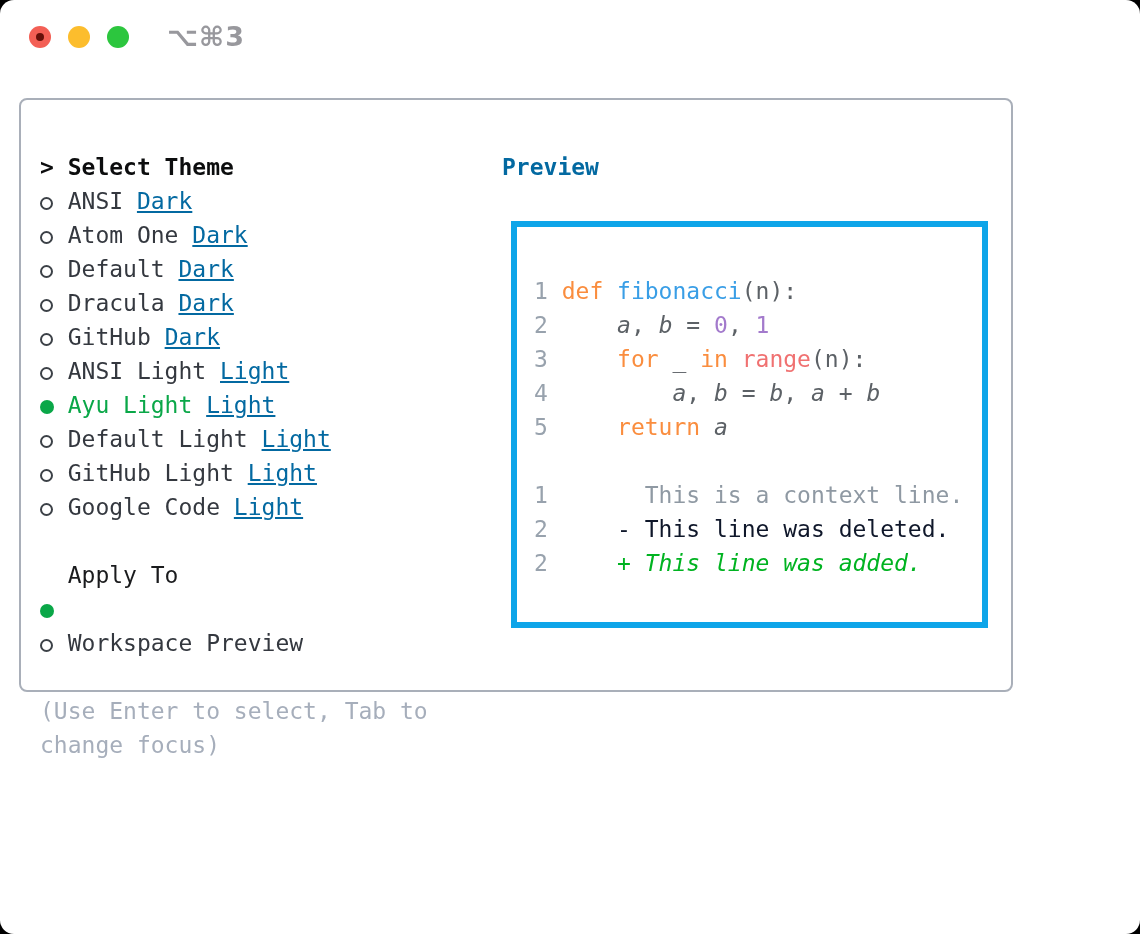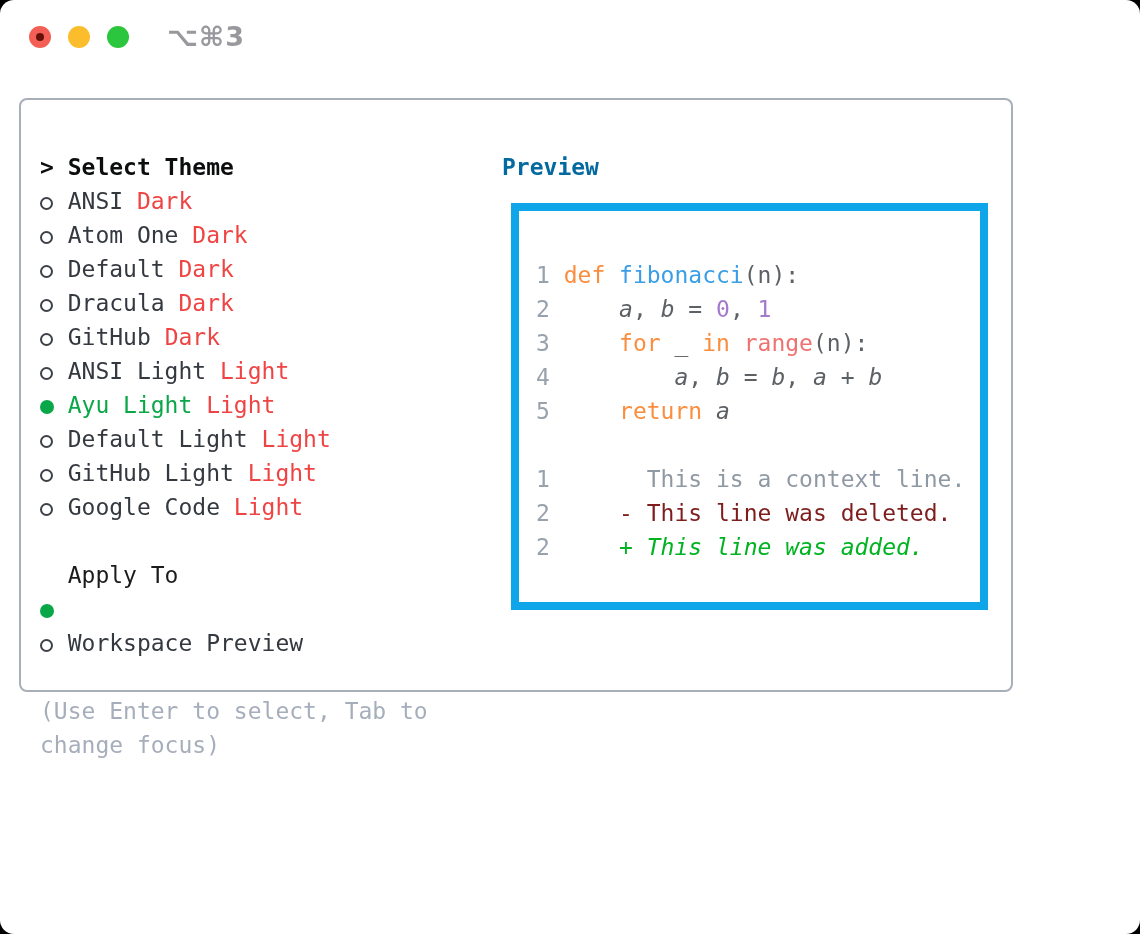--- a/index.html
+++ b/index.html
@@ -30,43 +30,43 @@
   .cell2{display:inline-block;width:2ch;}
   .prompt{font-weight:bold;color:#0c0d0e;}
   .title{font-weight:bold;color:#0c0d0e;}
   .dot{
     display:inline-block;width:13px;height:13px;border-radius:50%;
     border:2px solid #3c4147;box-sizing:border-box;transform:translateY(1px);
   }
   .dot.filled{width:14px;height:14px;border:none;background:#0aa748;}
   .opt-name{color:#34383f;margin-top:16px;}
   .opt-name.selected{color:#0aa748;}
-  .opt-tag{color:#ef4444;margin-left:1ch;}
+  .opt-tag{color:#0369a1;margin-left:1ch;text-decoration:underline;}
   .apply-title{display:inline-block;margin-left:2ch;color:#1a1b1d;}
   .help{width:400px;line-height:34px;color:#a6aebb;white-space:normal;}
   
   .preview-title{
     position:absolute;left:481px;top:50px;height:34px;line-height:34px;
     font-size:23px;font-weight:bold;color:#0369a1;
   }
   .preview-box{
-    position:absolute;left:490px;top:103px;width:477px;height:407px;
-    border:8px solid #0ea5e9;box-sizing:border-box;background:#fff;
+    position:absolute;left:490px;top:121px;width:477px;height:407px;
+    border:6px solid #0ea5e9;box-sizing:border-box;background:#fff;
   }
   .code-lines{padding:47px 0 0 17px;font-size:23px;}
   .cl{height:34px;line-height:34px;white-space:pre;}
   .ln{display:inline-block;width:2ch;color:#98a2ad;}
   .c-kw{color:#fa8d3e;}
   .c-fn{color:#399ee6;}
   .c-call{color:#f07171;}
   .c-num{color:#a37acc;}
   .c-pl{color:#5c6166;}
   .c-var{color:#5c6166;font-style:italic;}
   .c-ctx{color:#8f99a3;}
-  .c-del{color:#7f1d1d;}
+  .c-del{color:#0f172a;}
   .c-add{color:#00b321;font-style:italic;}
 </style>
 </head>
 <body>
 
 <div class="window">
 
   <div class="titlebar">
     <span class="light red">
       <span class="light-inner"></span>

